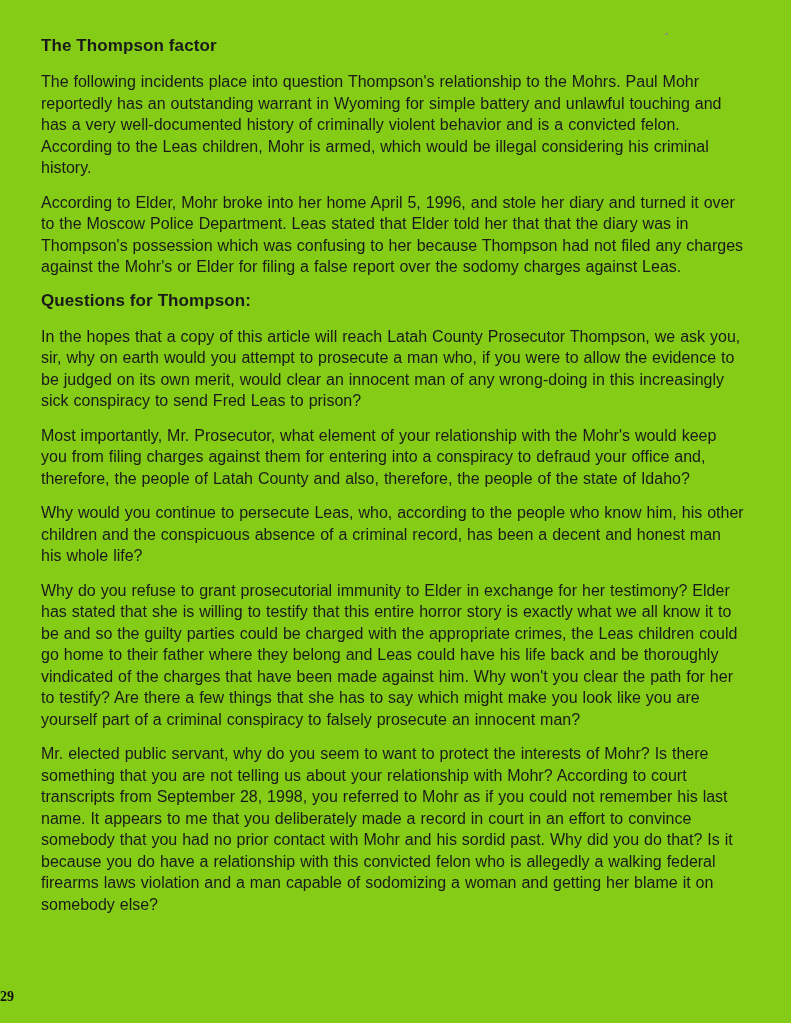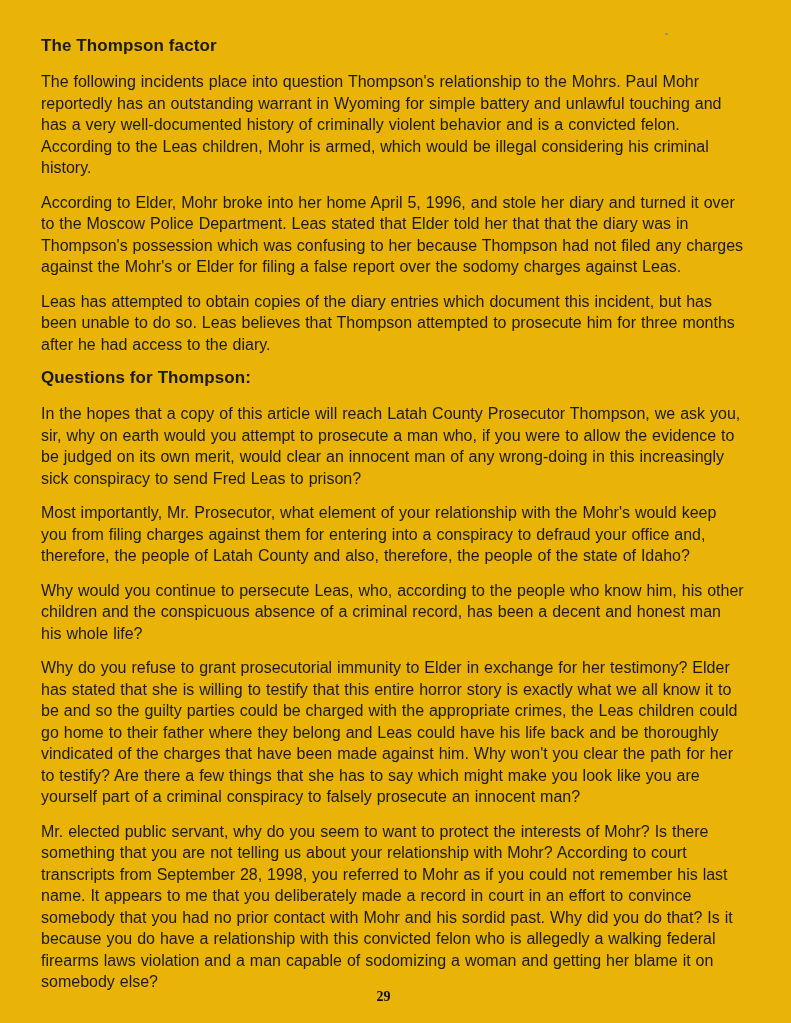--- a/index.html
+++ b/index.html
@@ -5,21 +5,21 @@
   html, body {
     margin: 0;
     padding: 0;
     background: #e8e8e8;
   }
   .page {
     position: relative;
     width: 791px;
     height: 1023px;
     margin: 0 auto;
-    background: #eab308;
+    background: #84cc16;
     box-sizing: border-box;
     padding: 36px 46px 0 41px;
     font-family: "Liberation Sans", sans-serif;
     color: #1a1a1a;
     overflow: hidden;
   }
   .heading {
     font-size: 17px;
     font-weight: bold;
     margin: 0 0 15px 0;
@@ -33,21 +33,21 @@
     line-height: 21.5px;
     margin: 0 0 13px 0;
     text-align: left;
     word-spacing: 0.5px;
   }
   .page-number {
     position: absolute;
     left: 0;
     right: 24px;
     bottom: 18px;
-    text-align: center;
+    text-align: left;
     font-family: "Liberation Serif", serif;
     font-weight: bold;
     font-size: 14px;
     color: #111;
   }
   .speck {
     position: absolute;
     top: 33px;
     left: 665px;
     width: 3px;
@@ -61,21 +61,20 @@
 
 <div class="page">
   <div class="speck"></div>
 
   <h1 class="heading">The Thompson factor</h1>
 
   <p class="para">The following incidents place into question Thompson's relationship to the Mohrs. Paul Mohr reportedly has an outstanding warrant in Wyoming for simple battery and unlawful touching and has a very well-documented history of criminally violent behavior and is a convicted felon. According to the Leas children, Mohr is armed, which would be illegal considering his criminal history.</p>
 
   <p class="para">According to Elder, Mohr broke into her home April 5, 1996, and stole her diary and turned it over to the Moscow Police Department. Leas stated that Elder told her that that the diary was in Thompson's possession which was confusing to her because Thompson had not filed any charges against the Mohr's or Elder for filing a false report over the sodomy charges against Leas.</p>
 
-  <p class="para">Leas has attempted to obtain copies of the diary entries which document this incident, but has been unable to do so. Leas believes that Thompson attempted to prosecute him for three months after he had access to the diary.</p>
 
   <h1 class="heading second">Questions for Thompson:</h1>
 
   <p class="para">In the hopes that a copy of this article will reach Latah County Prosecutor Thompson, we ask you, sir, why on earth would you attempt to prosecute a man who, if you were to allow the evidence to be judged on its own merit, would clear an innocent man of any wrong-doing in this increasingly sick conspiracy to send Fred Leas to prison?</p>
 
   <p class="para">Most importantly, Mr. Prosecutor, what element of your relationship with the Mohr's would keep you from filing charges against them for entering into a conspiracy to defraud your office and, therefore, the people of Latah County and also, therefore, the people of the state of Idaho?</p>
 
   <p class="para">Why would you continue to persecute Leas, who, according to the people who know him, his other children and the conspicuous absence of a criminal record, has been a decent and honest man his whole life?</p>
 
   <p class="para">Why do you refuse to grant prosecutorial immunity to Elder in exchange for her testimony? Elder has stated that she is willing to testify that this entire horror story is exactly what we all know it to be and so the guilty parties could be charged with the appropriate crimes, the Leas children could go home to their father where they belong and Leas could have his life back and be thoroughly vindicated of the charges that have been made against him. Why won't you clear the path for her to testify? Are there a few things that she has to say which might make you look like you are yourself part of a criminal conspiracy to falsely prosecute an innocent man?</p>

